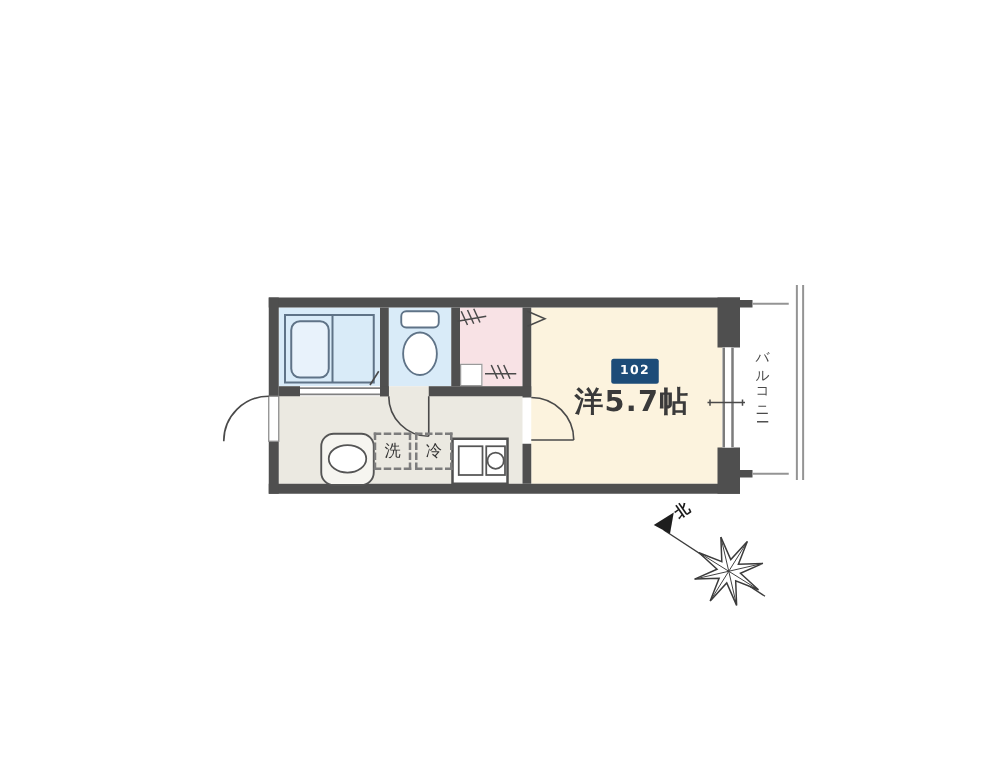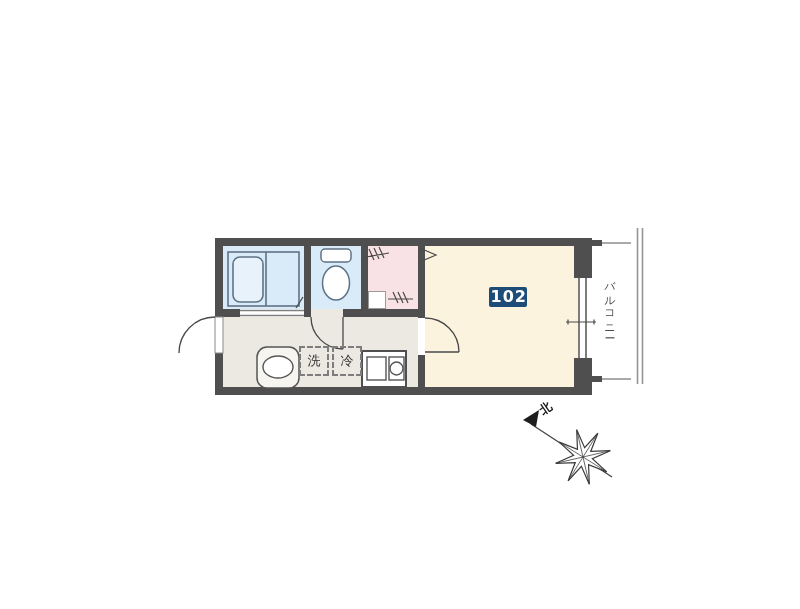--- a/index.html
+++ b/index.html
@@ -29,21 +29,21 @@
   }
   
   .dash-box{
     position:absolute;border:2px dashed #7d7d7d;box-sizing:border-box;
     display:flex;align-items:center;justify-content:center;
     font-size:13px;color:#333;background:transparent;
   }
   
   .badge{
     position:absolute;background:var(--badge,#1d4c78);color:var(--badgeText,#fff);
-    font-size:16px;font-weight:bold;text-align:right;line-height:20px;
+    font-size:10px;font-weight:bold;text-align:center;line-height:20px;
     border-radius:2px;letter-spacing:1px;
   }
   .room-size{
     position:absolute;font-size:23px;font-weight:600;color:var(--ink,#3a3a3a);
     text-align:center;letter-spacing:1px;white-space:nowrap;
   }
   .balcony-label{
     position:absolute;writing-mode:vertical-rl;text-orientation:upright;
     font-size:11px;color:#4a4a4a;letter-spacing:2px;line-height:16px;
   }
@@ -163,20 +163,21 @@
       <g transform="translate(583,457) rotate(-58)">
         <path class="s-compass" d="M0,-28 L3.6,-8.8 L19.8,-19.8 L8.8,-3.6 L28,0 L8.8,3.6 L19.8,19.8 L3.6,8.8 L0,28 L-3.6,8.8 L-19.8,19.8 L-8.8,3.6 L-28,0 L-8.8,-3.6 L-19.8,-19.8 L-3.6,-8.8 Z"></path>
         <path class="s-compass-spoke" d="M0,0 L0,-28 M0,0 L19.8,-19.8 M0,0 L28,0 M0,0 L19.8,19.8 M0,0 L0,28 M0,0 L-19.8,19.8 M0,0 L-28,0 M0,0 L-19.8,-19.8"></path>
       </g>
       <text class="north-text" x="543" y="415" transform="rotate(-35 543 415)">北</text>
     </g>
   </svg>
 
   <div class="badge" style="left:489px;top:287px;width:38px;height:20px;">102</div>
 
+  <div class="room-size" style="left:433px;top:306px;width:145px;height:28px;">洋5.7帖</div>
 
   <div class="balcony-label" style="left:601px;top:274px;height:95px;">バルコニー</div>
 
   <div class="dash-box" style="left:299px;top:346px;width:30px;height:30px;">
     <span>洗</span>
   </div>
   <div class="dash-box" style="left:332px;top:346px;width:30px;height:30px;">
     <span>冷</span>
   </div>
 

